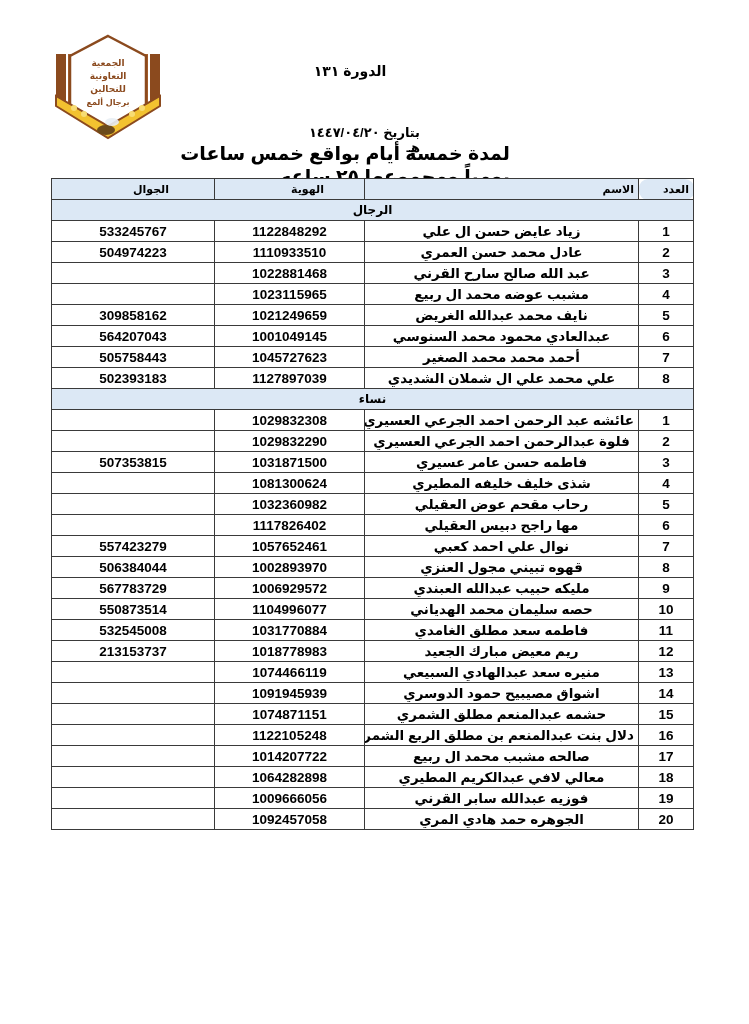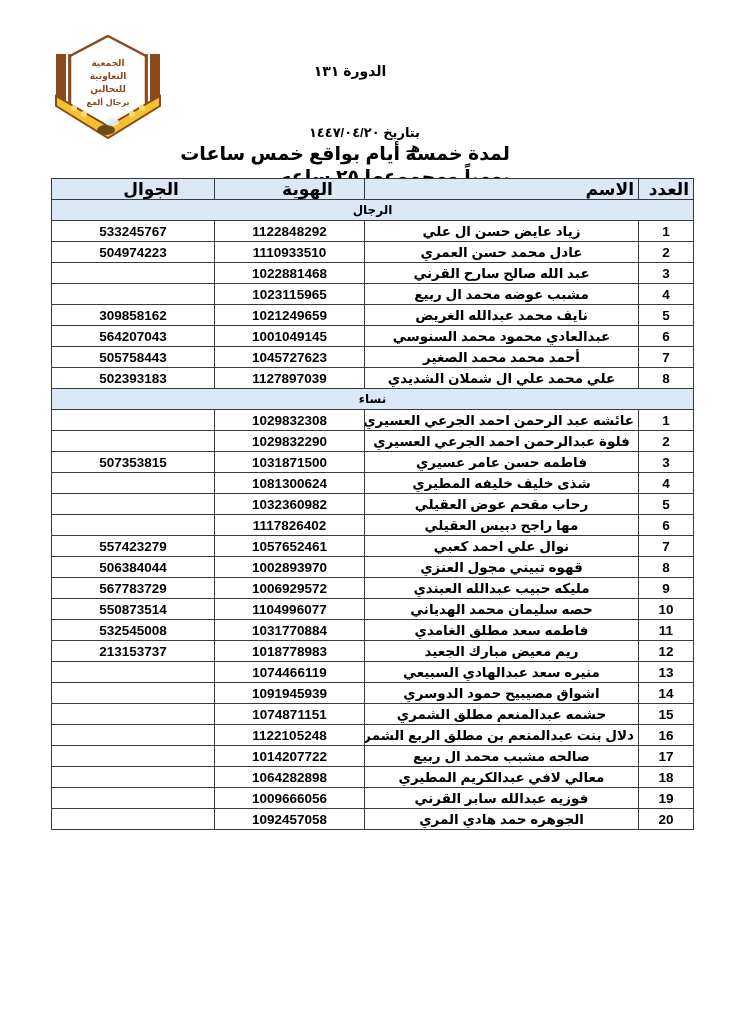--- a/index.html
+++ b/index.html
@@ -9,22 +9,22 @@
   .title { position: absolute; top: 63px; left: 300px; width: 100px; text-align: center;
            font-size: 14px; font-weight: bold; direction: rtl; }
   .date { position: absolute; top: 125px; left: 300px; width: 120px; text-align: right;
           font-size: 13px; font-weight: bold; direction: rtl; }
   .duration { position: absolute; top: 142px; left: 160px; width: 350px; text-align: right;
               font-size: 19px; font-weight: bold; direction: rtl; }
   table.roster { position: absolute; left: 51px; top: 178px; width: 642px;
                  border-collapse: collapse; direction: rtl; table-layout: fixed; }
   table.roster td, table.roster th { border: 1.3px solid #3a3a3a; height: 20px; padding: 0 4px;
                  font-size: 13.5px; line-height: 19px; overflow: hidden; white-space: nowrap; }
-  table.roster th { background: #dce8f5; font-weight: bold; font-size: 17px; padding-left: 40px; }
-  th.c-num { text-align: right; }
+  table.roster th { background: #dce8f5; font-weight: bold; font-size: 11px; padding-left: 40px; }
+  th.c-num { text-align: right; border-radius: 9px; }
   th.c-name { text-align: right; }
   th.c-id, th.c-mob { text-align: center; }
   tr.section td { background: #dce8f5; text-align: center; font-weight: bold; font-size: 12px; }
   td.num { text-align: center; font-weight: bold; font-size: 15px; }
   td.name { text-align: center; font-weight: bold; font-size: 13px; }
   td.id, td.mob { text-align: center; font-weight: bold; font-size: 15px; direction: ltr; }
 </style>
 </head>
 <body>
 

